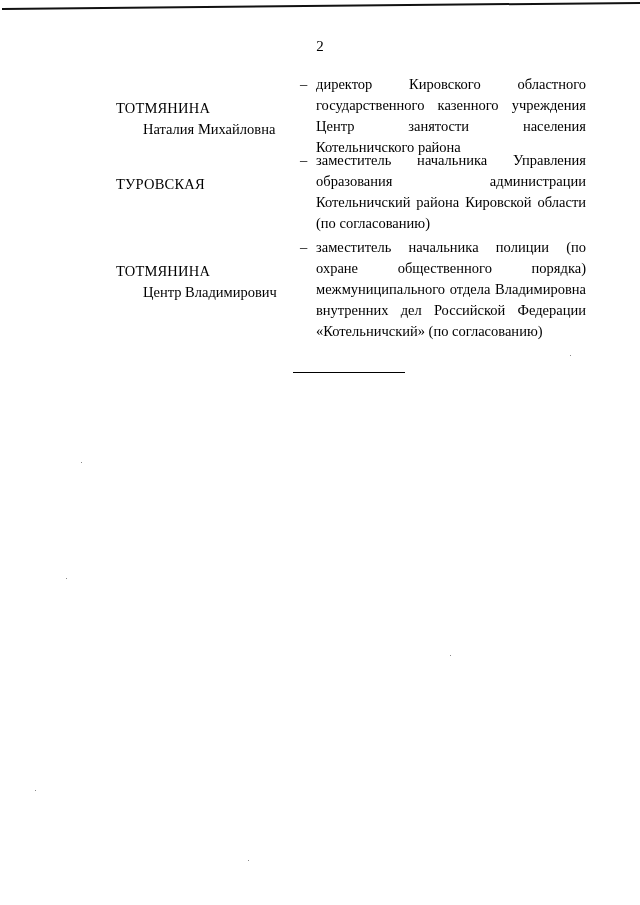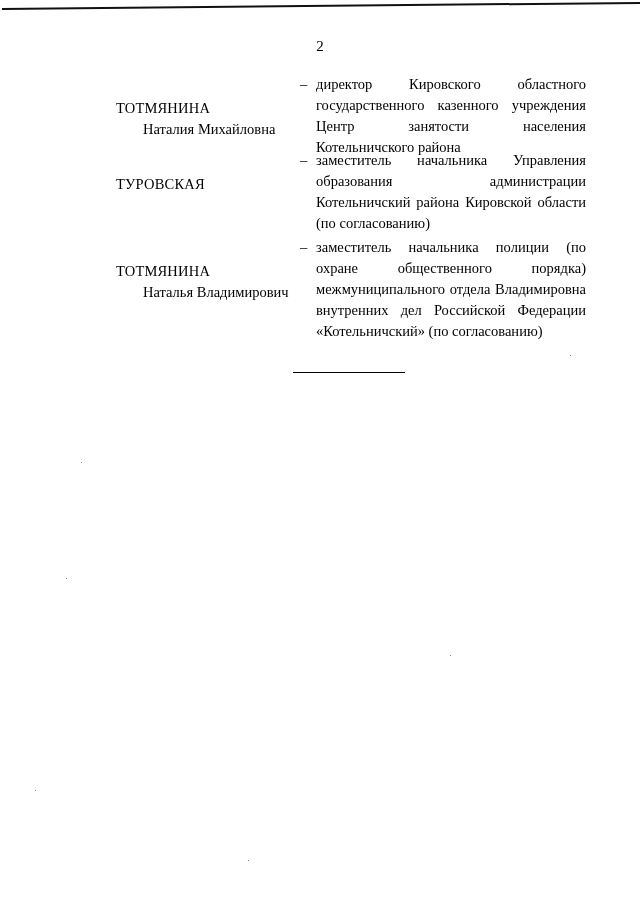--- a/index.html
+++ b/index.html
@@ -43,21 +43,21 @@
   <div class="name">
     <span class="surname">ТУРОВСКАЯ</span>
   </div>
   <span class="dash">–</span>
   <div class="desc">заместитель начальника Управления образования администрации Котельничский района Кировской области (по согласованию)</div>
 </div>
 
 <div class="entry e3">
   <div class="name">
     <span class="surname">ТОТМЯНИНА</span>
-    <span class="given">Наталья Владимирович</span>
+    <span class="given">Центр Владимирович</span>
   </div>
   <span class="dash">–</span>
   <div class="desc">заместитель начальника полиции (по охране общественного порядка) межмуниципального отдела Владимировна внутренних дел Российской Федерации «Котельничский» (по согласованию)</div>
 </div>
 
 <div class="end-rule"></div>
 
 <div class="speck" style="left:81px;top:462px"></div>
 <div class="speck" style="left:66px;top:578px"></div>
 <div class="speck" style="left:450px;top:655px"></div>

